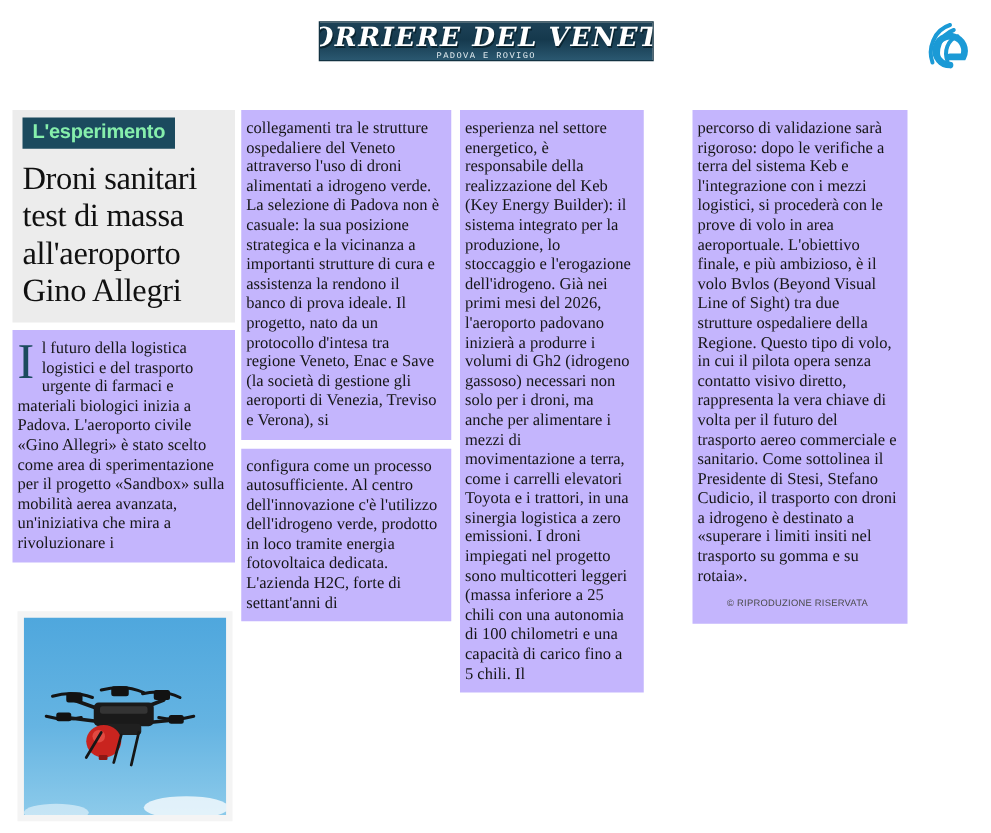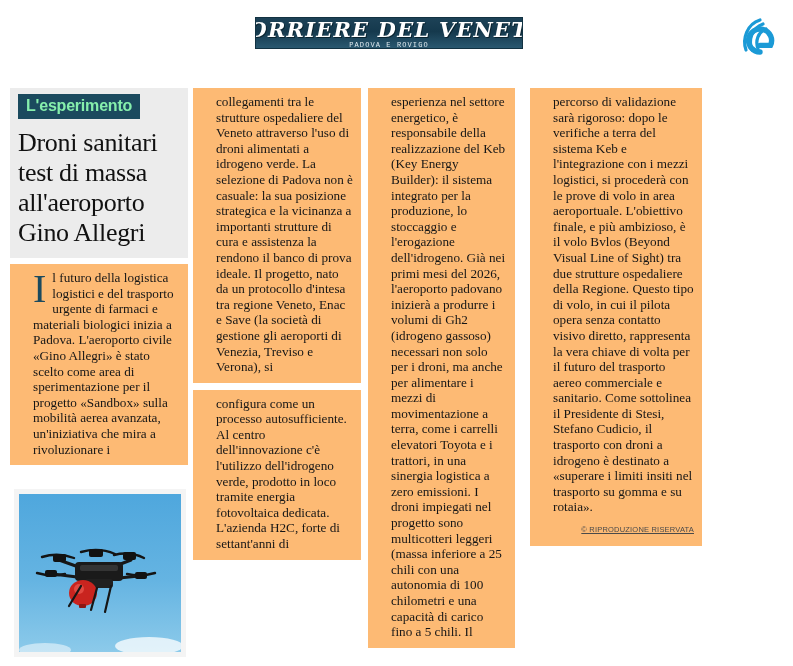--- a/index.html
+++ b/index.html
@@ -69,26 +69,26 @@
   }
 
   
   .col {
     position: absolute;
     top: 88px;
   }
   #col-1 { left: 10px;  width: 178px; }
   #col-2 { left: 193px; width: 168px; }
   #col-3 { left: 368px; width: 147px; }
-  #col-4 { left: 530px; width: 172px; }
+  #col-4 { left: 554px; width: 172px; }
 
   .textblock {
-    background: #fdba74;
-    box-sizing: border-box;
-    padding: 6px 8px 8px 23px;
+    background: #c4b5fd;
+    box-sizing: border-box;
+    padding: 6px 8px 8px 4px;
     font-size: 13.2px;
     line-height: 15.6px;
     color: #161616;
     text-align: left;
   }
   .textblock p { margin: 0; }
 
   
   #kicker {
     display: inline-block;
@@ -131,26 +131,25 @@
     font-size: 40px;
     line-height: 33px;
     color: #1b4a5e;
     padding: 2px 6px 0 0;
   }
 
   .block-gap { height: 7px; }
 
   #copyright {
     margin-top: 7px;
-    text-align: right;
+    text-align: center;
     font-family: "Liberation Sans", sans-serif;
     font-size: 7.5px;
     letter-spacing: 0.2px;
     color: #4a4a4a;
-    text-decoration: underline;
   }
 
   
   #photo-frame {
     position: absolute;
     left: 14px;
     top: 489px;
     width: 172px;
     height: 168px;
     background: #f4f4f4;

